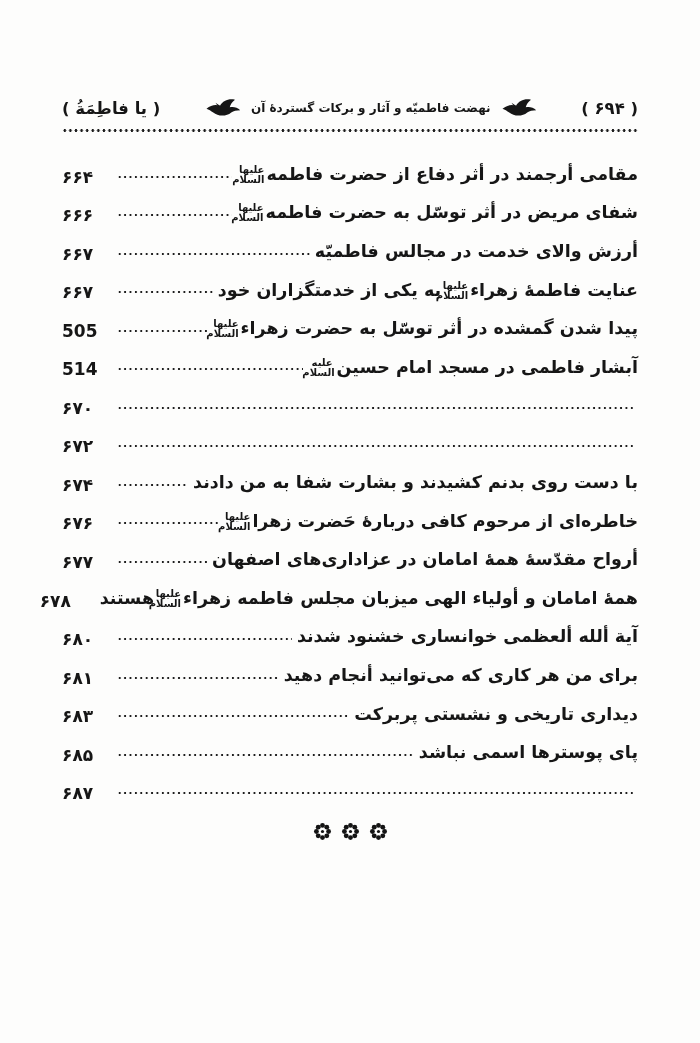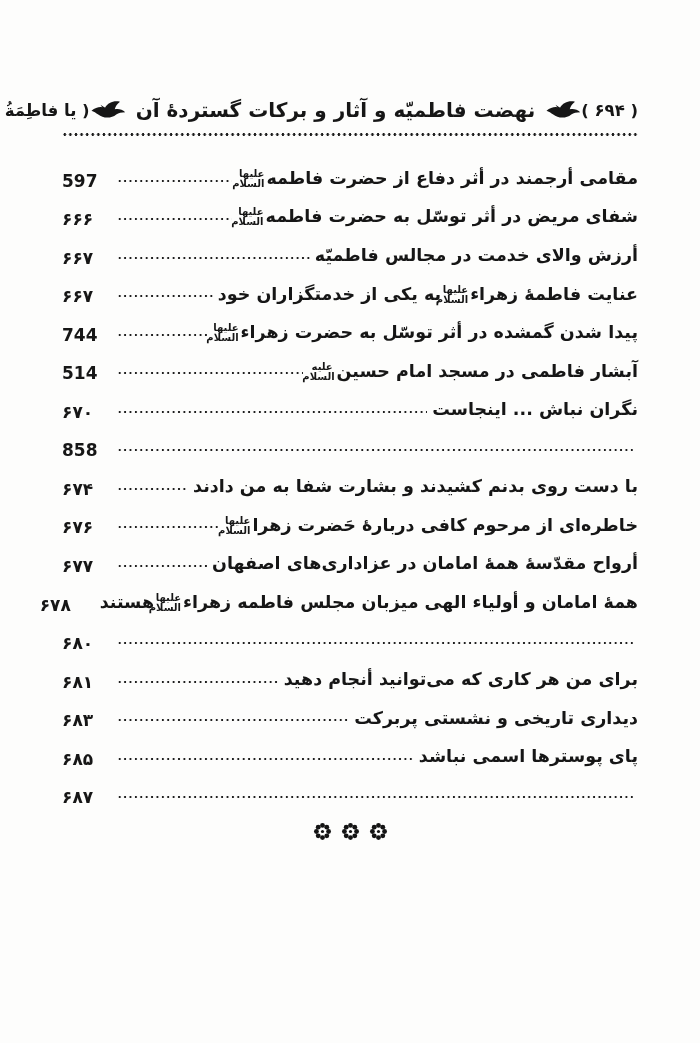--- a/index.html
+++ b/index.html
@@ -28,21 +28,21 @@
     justify-content: space-between;
     font-weight: bold;
     font-size: 16.5px;
     white-space: nowrap;
   }
   .header-center {
     display: flex;
     align-items: center;
     gap: 10px;
   }
-  .header-title { font-size: 20px; letter-spacing: 0.2px; }
+  .header-title { font-size: 12px; letter-spacing: 0.2px; }
   .bird { width: 36px; height: 20px; flex: 0 0 auto; }
   .bird svg { width: 100%; height: 100%; display: block; }
 
   .dotted-rule {
     margin-top: 9px;
     height: 7px;
     background-image: radial-gradient(circle, #1c1c1c 1.25px, transparent 1.55px);
     background-size: 5.6px 7px;
     background-repeat: repeat-x;
     background-position: 0 60%;
@@ -129,21 +129,21 @@
       </span>
       <span>( یا فاطِمَةُ )</span>
     </div>
 
     <div class="dotted-rule"></div>
 
     <div class="toc">
   <div class="toc-row">
     <span class="toc-title"><span class="t-pre">مقامی أرجمند در أثر دفاع از حضرت فاطمه</span><span class="hon t-hon">علیها السلام</span></span>
     <span class="leader"></span>
-    <span class="toc-page">597</span>
+    <span class="toc-page">۶۶۴</span>
   </div>
 
   <div class="toc-row">
     <span class="toc-title"><span class="t-pre">شفای مریض در أثر توسّل به حضرت فاطمه</span><span class="hon t-hon">علیها السلام</span></span>
     <span class="leader"></span>
     <span class="toc-page">۶۶۶</span>
   </div>
 
   <div class="toc-row">
     <span class="toc-title"><span class="t-pre">أرزش والای خدمت در مجالس فاطمیّه</span></span>
@@ -153,38 +153,37 @@
 
   <div class="toc-row">
     <span class="toc-title"><span class="t-pre">عنایت فاطمهٔ زهراء</span><span class="hon t-hon">علیها السلام</span><span class="t-post">‏به یکی از خدمتگزاران خود</span></span>
     <span class="leader"></span>
     <span class="toc-page">۶۶۷</span>
   </div>
 
   <div class="toc-row">
     <span class="toc-title"><span class="t-pre">پیدا شدن گمشده در أثر توسّل به حضرت زهراء</span><span class="hon t-hon">علیها السلام</span></span>
     <span class="leader"></span>
-    <span class="toc-page">744</span>
+    <span class="toc-page">505</span>
   </div>
 
   <div class="toc-row">
     <span class="toc-title"><span class="t-pre">آبشار فاطمی در مسجد امام حسین</span><span class="hon t-hon">علیه السلام</span></span>
     <span class="leader"></span>
     <span class="toc-page">514</span>
   </div>
 
   <div class="toc-row">
-    <span class="toc-title"><span class="t-pre">نگران نباش ... اینجاست</span></span>
     <span class="leader"></span>
     <span class="toc-page">۶۷۰</span>
   </div>
 
   <div class="toc-row">
     <span class="leader"></span>
-    <span class="toc-page">858</span>
+    <span class="toc-page">۶۷۲</span>
   </div>
 
   <div class="toc-row">
     <span class="toc-title"><span class="t-pre">با دست روی بدنم کشیدند و بشارت شفا به من دادند</span></span>
     <span class="leader"></span>
     <span class="toc-page">۶۷۴</span>
   </div>
 
   <div class="toc-row">
     <span class="toc-title"><span class="t-pre">خاطره‌ای از مرحوم کافی دربارهٔ حَضرت زهرا</span><span class="hon t-hon">علیها السلام</span></span>
@@ -198,20 +197,21 @@
     <span class="toc-page">۶۷۷</span>
   </div>
 
   <div class="toc-row">
     <span class="toc-title"><span class="t-pre">همهٔ امامان و أولیاء الهی میزبان مجلس فاطمه زهراء</span><span class="hon t-hon">علیها السلام</span><span class="t-post">‏هستند</span></span>
     <span class="leader"></span>
     <span class="toc-page">۶۷۸</span>
   </div>
 
   <div class="toc-row">
+    <span class="toc-title"><span class="t-pre">آیة ألله ألعظمی خوانساری خشنود شدند</span></span>
     <span class="leader"></span>
     <span class="toc-page">۶۸۰</span>
   </div>
 
   <div class="toc-row">
     <span class="toc-title"><span class="t-pre">برای من هر کاری که می‌توانید أنجام دهید</span></span>
     <span class="leader"></span>
     <span class="toc-page">۶۸۱</span>
   </div>
 

